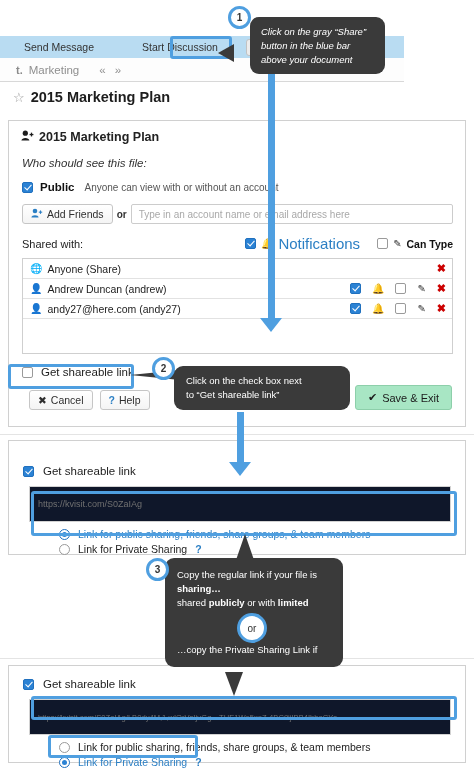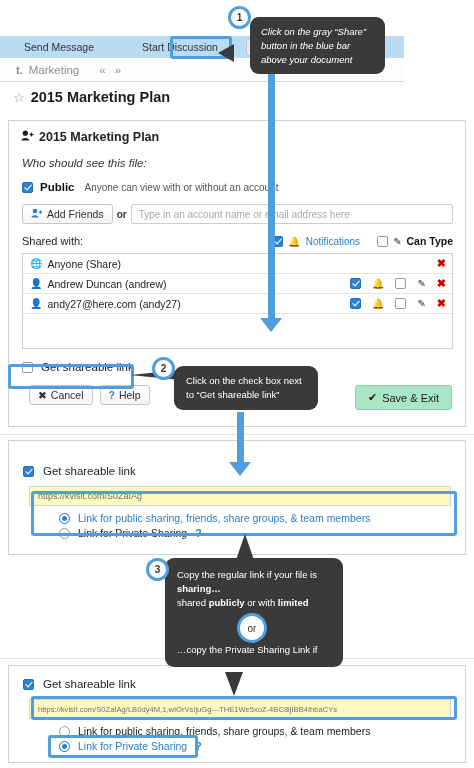--- a/index.html
+++ b/index.html
@@ -95,21 +95,21 @@
     font-size: 10px; color: #a9a9a9;
     display: flex; align-items: center; padding-left: 7px;
   }
 
   .row-sharedwith {
     display: flex; align-items: center;
     padding: 11px 12px 0 13px;
   }
   .sw-label { font-size: 11px; color: #222; }
   .sw-right { margin-left: auto; display: flex; align-items: center; gap: 5px; }
-  .sw-notif { font-size: 10px; color: #2b7fc4; }
+  .sw-notif { font-size: 15px; color: #2b7fc4; }
   .sw-canedit { font-size: 10.5px; color: #111; font-weight: bold; }
   .bell { color: #2b7fc4; font-size: 10px; }
   .pencil { color: #333; font-size: 10px; }
 
   .list {
     margin: 6px 12px 0 13px;
     border: 1px solid #cfcfcf;
     background: #fff;
     height: 96px;
   }
@@ -150,22 +150,22 @@
 
   .lk-head {
     display: flex; align-items: center; gap: 9px;
     padding: 24px 0 0 14px;
   }
   #linkCard3 .lk-head { padding-top: 12px; }
   .lk-head-text { font-size: 11.5px; color: #1d1d1d; }
 
   .urlbox {
     margin: 9px 14px 0 20px;
-    height: 20px;
-    background: #fef9c3;
+    height: 36px;
+    background: #0f172a;
     border: 1px solid #d2d2d2;
     display: flex; align-items: center;
     padding-left: 8px;
     font-size: 9px; color: #707070;
     overflow: hidden; white-space: nowrap;
   }
   #linkCard3 .urlbox { font-size: 7.6px; }
 
   .radio-row {
     display: flex; align-items: center; gap: 8px;
@@ -455,21 +455,21 @@
   <div class="arrow-head" style="left:229px; top:462px;"></div>
 
   <div class="callout" style="left:250px; top:17px; width:135px;font-style:italic;">
     <div>Click on the gray “Share”</div>
     <div>button in the blue bar</div>
     <div>above your document</div>
   </div>
   <div class="tail" style="left:218px; top:44px; border-top:9px solid transparent; border-bottom:9px solid transparent; border-right:16px solid #3a3a3a; border-left:0;"></div>
   <div class="badge" style="left:228px; top:6px;">1</div>
 
-  <div class="callout" style="left:174px; top:366px; width:144px;padding-left:12px;">
+  <div class="callout" style="left:174px; top:366px; width:176px;padding-left:12px;">
     <div>Click on the check box next</div>
     <div>to “Get shareable link”</div>
   </div>
   <div class="tail" style="left:130px; top:370px; border-top:5px solid transparent; border-bottom:5px solid transparent; border-right:50px solid #3a3a3a; border-left:0;"></div>
   <div class="badge" style="left:152px; top:357px;">2</div>
 
   <div class="callout" style="left:165px; top:558px; width:178px; padding:10px 12px;">
     <div>Copy the regular link if your file is</div>
     <div><b>sharing…</b></div>
     <div>

